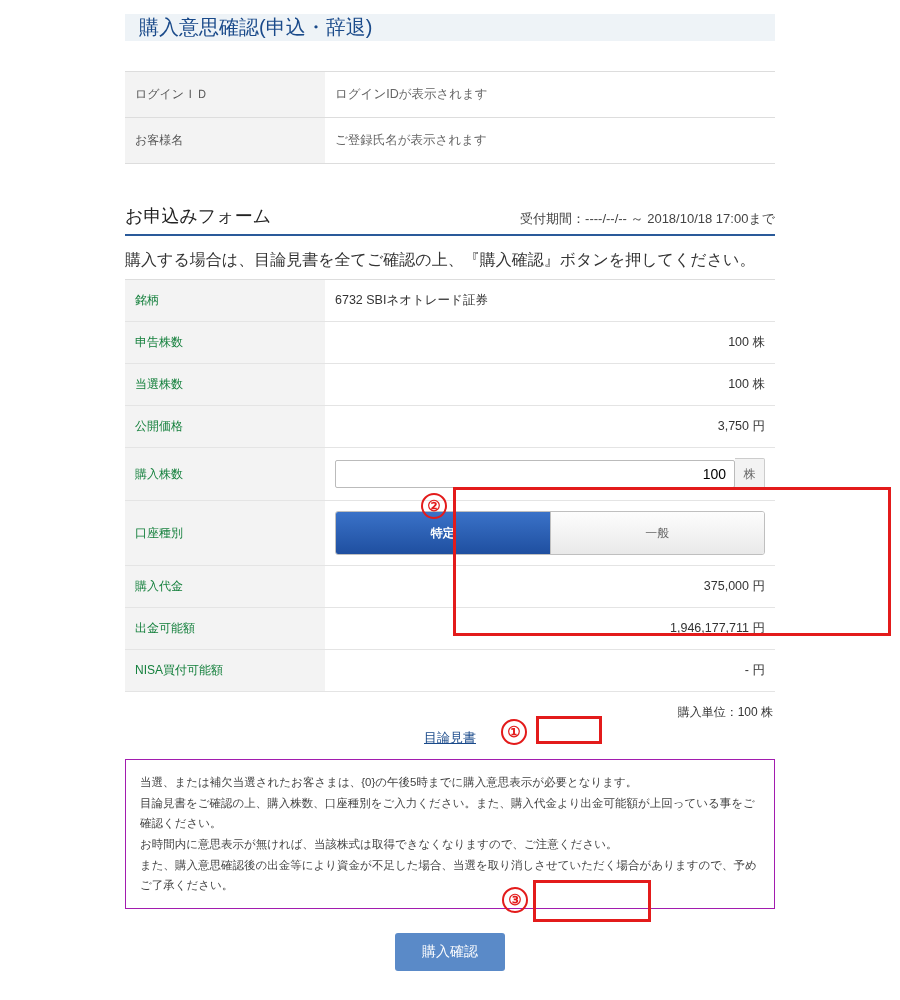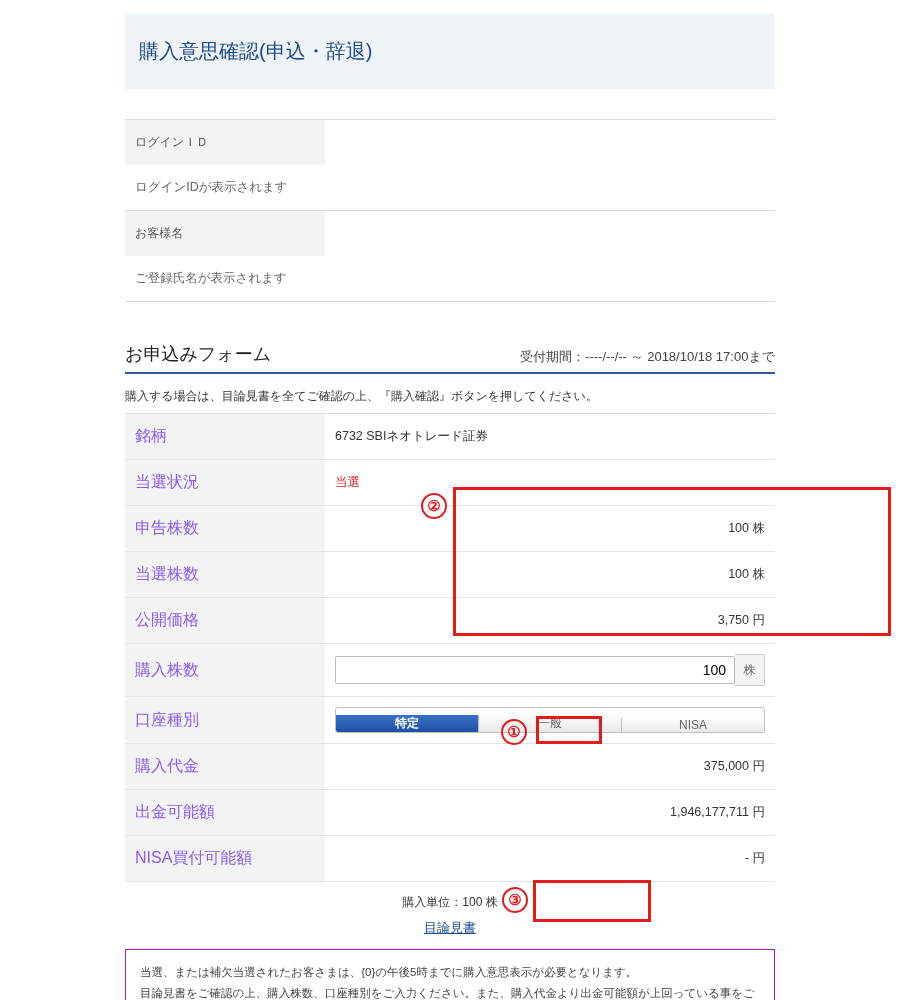--- a/index.html
+++ b/index.html
@@ -9,29 +9,29 @@
     font-size: 13px;
     color: #333;
     padding: 0 18px 30px;
   }
   .container { width: 650px; margin: 0 auto; position: relative; }
   .page-title {
     background: #eef3f7;
     color: #1a4a8a;
     font-size: 20px;
     font-weight: 500;
-    padding: 24px 14px;
+    padding: 0 14px;
     margin-top: 14px;
   }
   .info-table {
     margin-top: 30px;
     border-top: 1px solid #ddd;
     border-bottom: 1px solid #ddd;
   }
-  .info-row { display: flex; flex-direction: column; }
+  .info-row { display: flex; }
   .info-row + .info-row { border-top: 1px solid #ddd; }
   .info-label {
     width: 200px;
     background: #f3f3f3;
     padding: 14px 10px;
     font-size: 12px;
     color: #555;
   }
   .info-value {
     flex: 1;
@@ -42,29 +42,29 @@
   .section-head {
     display: flex;
     justify-content: space-between;
     align-items: flex-end;
     margin-top: 40px;
     border-bottom: 2px solid #2a5a9a;
     padding-bottom: 6px;
   }
   .section-title { font-size: 18px; font-weight: 500; color: #222; }
   .period { font-size: 13px; color: #444; }
-  .instruction { font-size: 12px; margin: 14px 0 8px; color: #333; }
+  .instruction { font-size: 16px; margin: 14px 0 8px; color: #333; }
   .form-table { border-top: 1px solid #ddd; }
   .form-row { display: flex; border-bottom: 1px solid #e4e4e4; min-height: 40px; align-items: stretch; }
   .form-label {
     width: 200px;
     background: #f3f3f3;
     padding: 12px 10px;
-    font-size: 16px;
-    color: #8b5cf6;
+    font-size: 12px;
+    color: #15803d;
     display: flex; align-items: center;
     position: relative;
   }
   .form-value {
     flex: 1;
     padding: 10px 10px;
     font-size: 12.5px;
     display: flex;
     align-items: center;
   }
@@ -88,22 +88,21 @@
     display: flex; align-items: center; justify-content: center;
     font-size: 12px; color: #666;
     border-radius: 0 2px 2px 0;
   }
   .acct-tabs {
     flex: 1;
     display: flex;
     border: 1px solid #bfbfbf;
     border-radius: 3px;
     overflow: hidden;
-    height: 26px;
-    align-items: flex-end;
+    height: 44px;
   }
   .acct-tab {
     flex: 1;
     display: flex; align-items: center; justify-content: center;
     font-size: 12px;
     background: linear-gradient(#fdfdfd,#e9e9e9);
     color: #666;
     border-left: 1px solid #bfbfbf;
     cursor: pointer;
   }
@@ -126,21 +125,21 @@
     border-radius: 50%;
     color: #e31b1b;
     font-weight: bold;
     font-size: 15px;
     display: flex; align-items: center; justify-content: center;
     background: transparent;
   }
   .badge-2 { left: 296px; top: 479px; }
   .badge-1 { left: 376px; top: 705px; }
   .badge-3 { left: 377px; top: 873px; }
-  .purchase-unit { text-align: center; font-size: 12px; margin: 12px 2px 0; }
+  .purchase-unit { text-align: right; font-size: 12px; margin: 12px 2px 0; }
   .link-row { text-align: center; margin: 6px 0 10px; position: relative; }
   .prospectus-link {
     display: inline-block;
     color: #1a4a8a;
     text-decoration: underline;
     font-size: 13px;
     font-weight: 500;
     padding: 2px 4px;
   }
   .box-link { left: 411px; top: 702px; width: 66px; height: 28px; }
@@ -191,26 +190,20 @@
   </div>
 
   <div class="instruction">購入する場合は、目論見書を全てご確認の上、『購入確認』ボタンを押してください。</div>
 
   <div class="form-table">
     <div class="form-row">
       <div class="form-label">銘柄</div>
       <div class="form-value">6732  SBIネオトレード証券</div>
     </div>
     <div class="form-row">
-      <div class="form-label">当選状況</div>
-      <div class="form-value">
-          <span class="red-val">当選</span>
-        </div>
-    </div>
-    <div class="form-row">
       <div class="form-label">申告株数</div>
       <div class="form-value right">100 株</div>
     </div>
     <div class="form-row">
       <div class="form-label">当選株数</div>
       <div class="form-value right">100 株</div>
     </div>
     <div class="form-row">
       <div class="form-label">公開価格</div>
       <div class="form-value right">3,750 円</div>
@@ -223,21 +216,20 @@
         <input class="qty-input" value="100" style="">
         <span class="qty-unit">株</span>
       </div>
     </div>
     <div class="form-row">
       <div class="form-label">口座種別</div>
       <div class="form-value">
         <div class="acct-tabs">
           <div class="acct-tab active">特定</div>
           <div class="acct-tab">一般</div>
-          <div class="acct-tab">NISA</div>
         </div>
       </div>
     </div>
     <div class="form-row">
       <div class="form-label">購入代金</div>
       <div class="form-value right">375,000 円</div>
     </div>
     <div class="form-row">
       <div class="form-label">出金可能額</div>
       <div class="form-value right">1,946,177,711 円</div>

